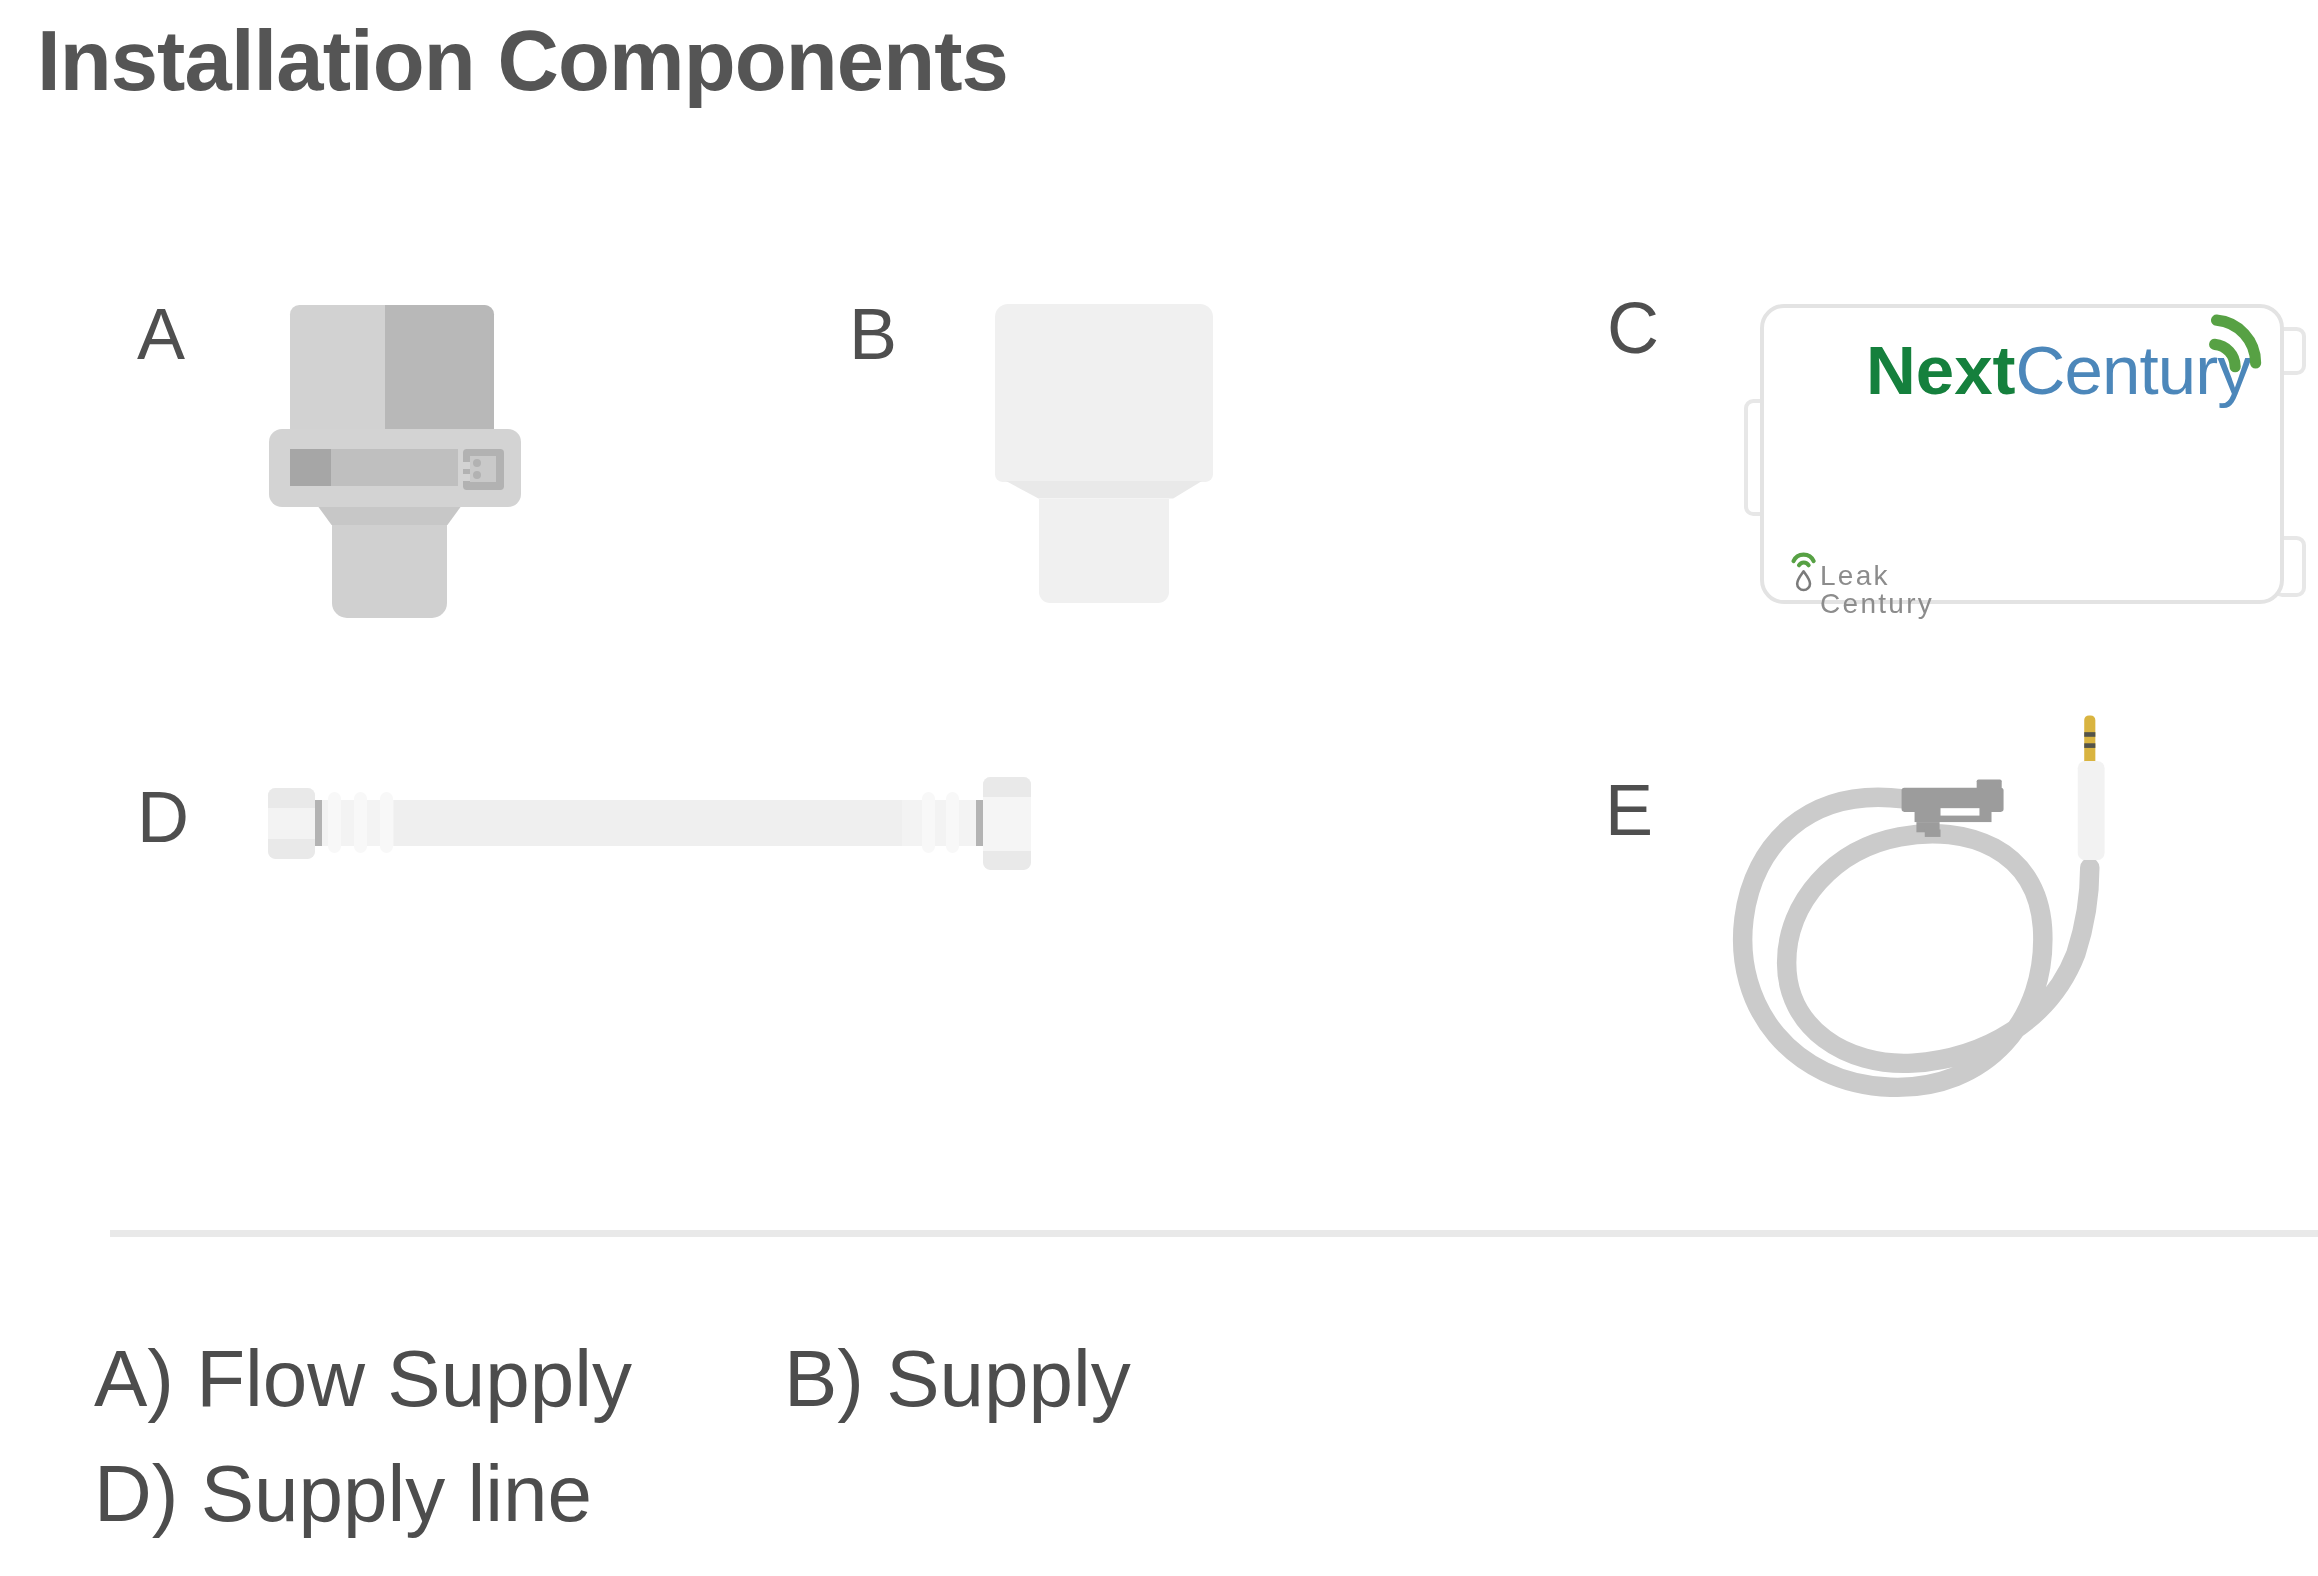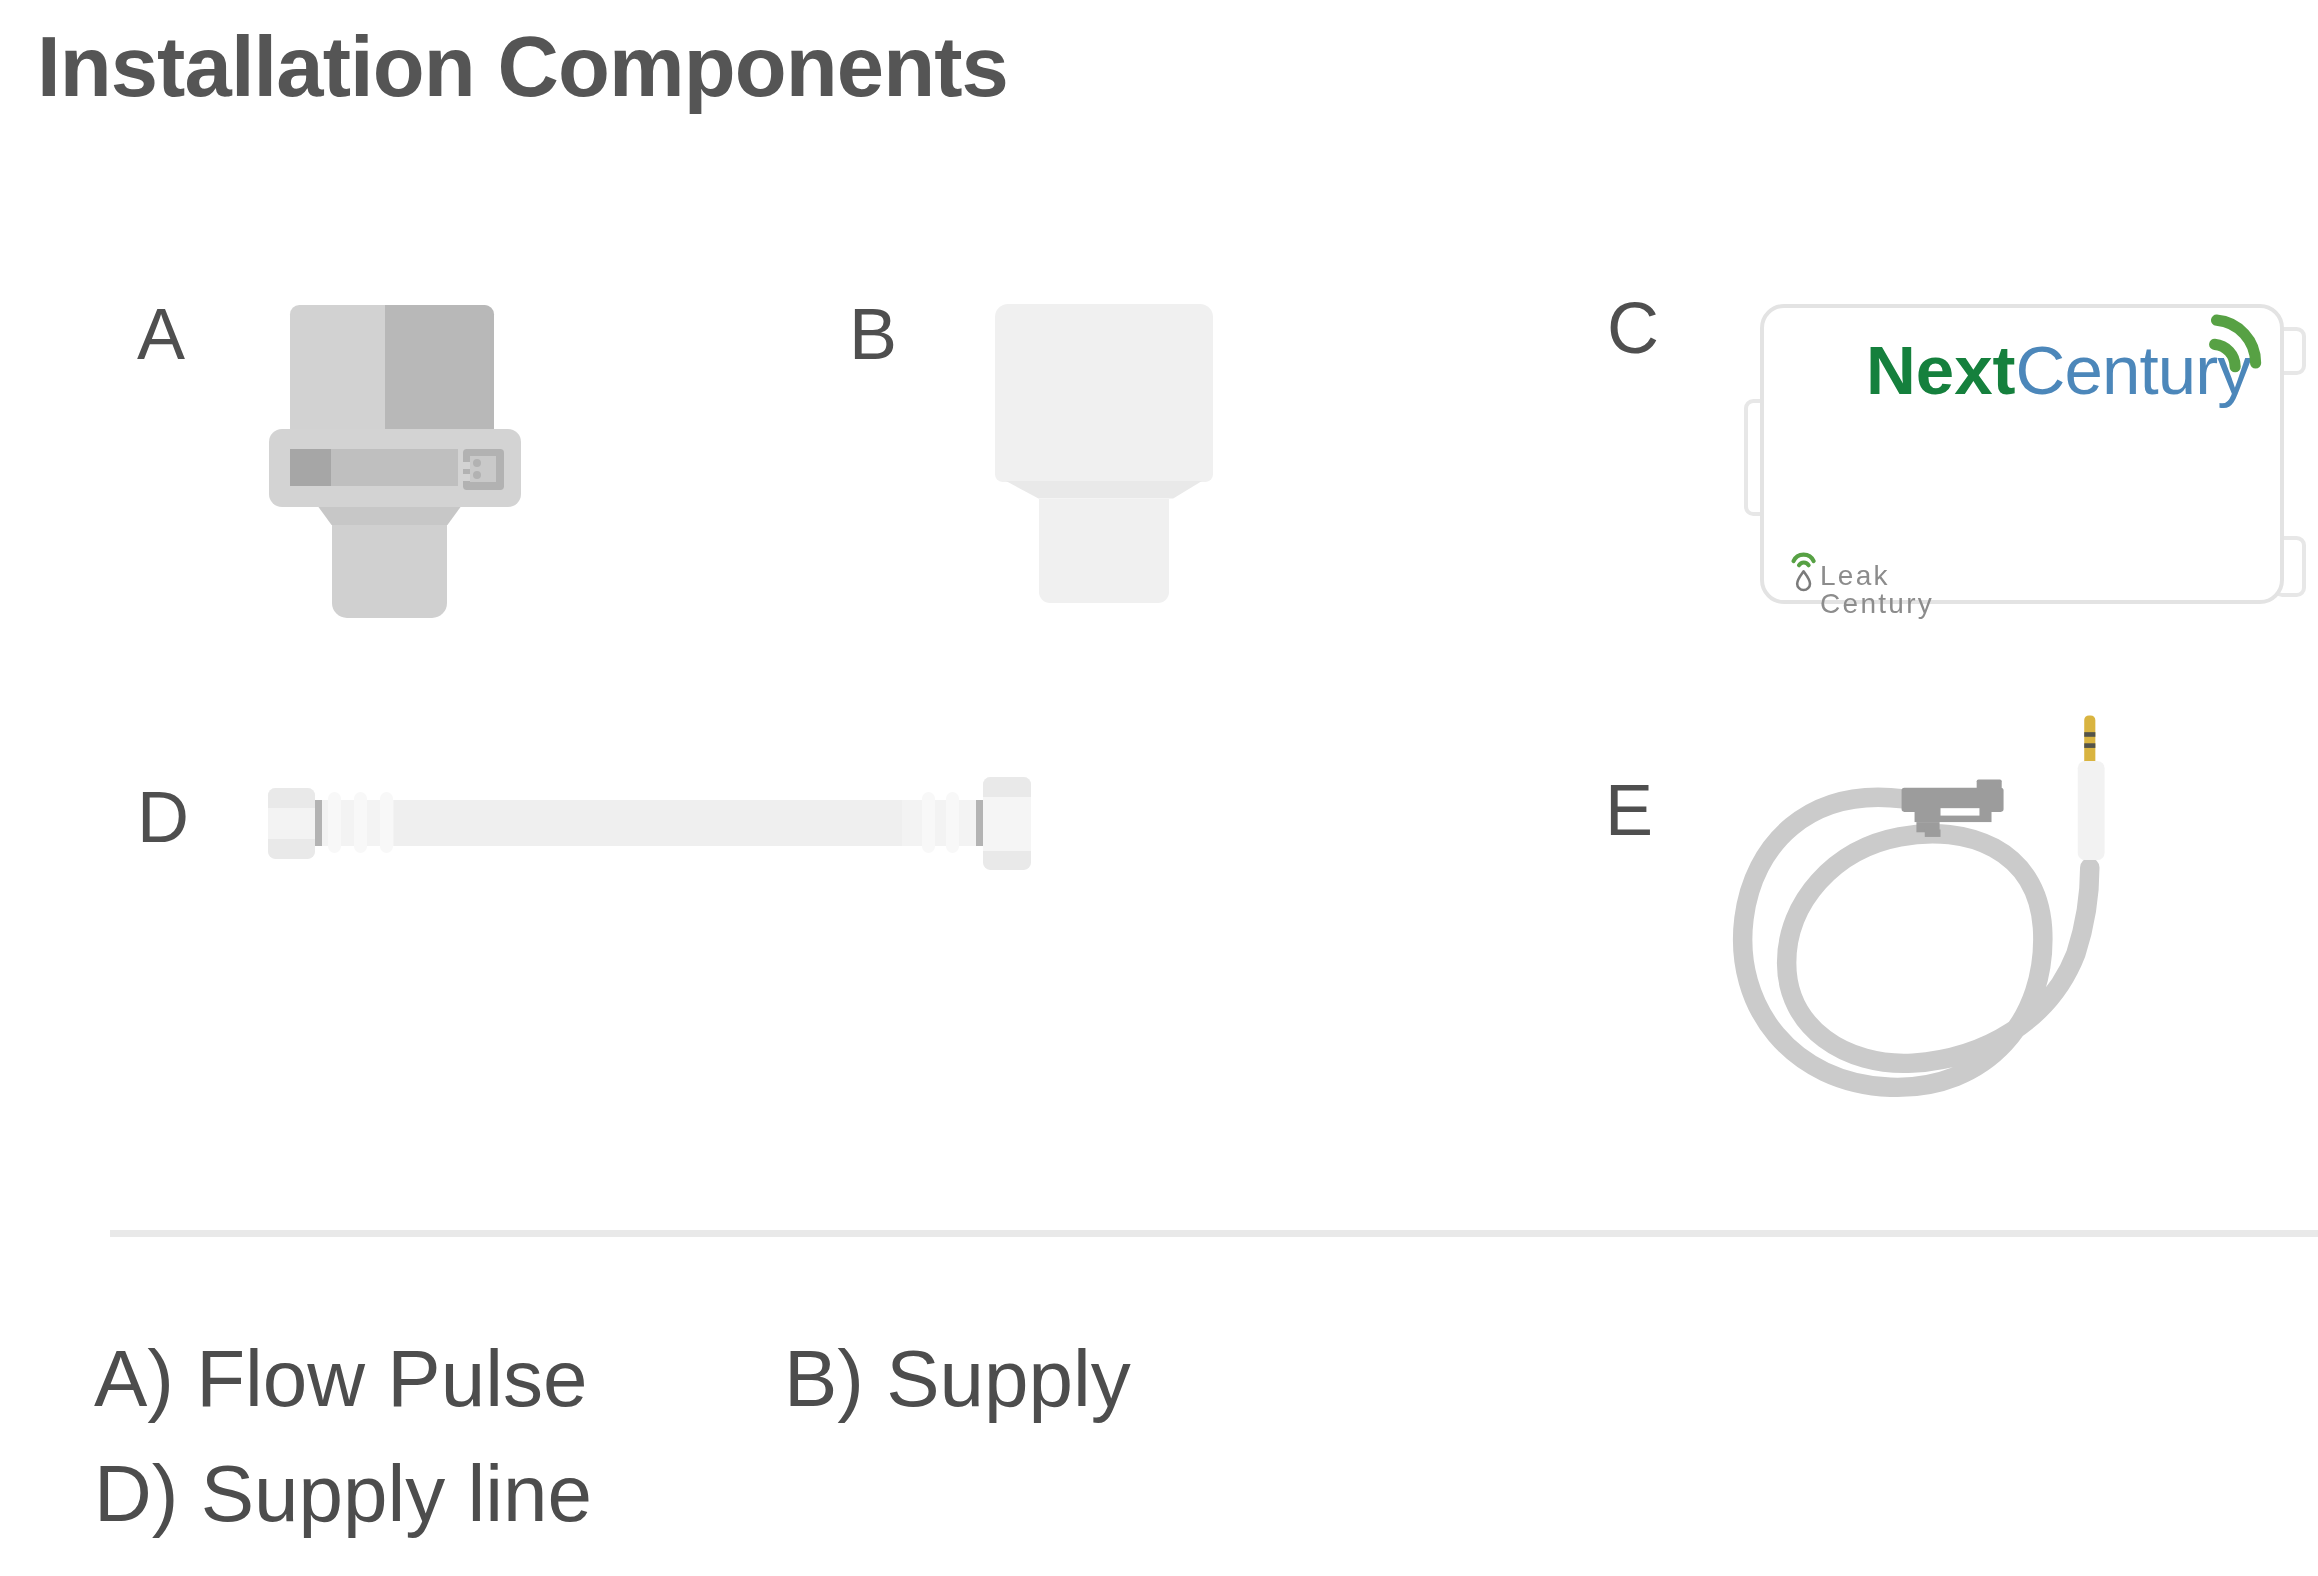--- a/index.html
+++ b/index.html
@@ -39,21 +39,21 @@
   .sl-strip{background:#b3b3b3;}
   .sl-ridge{background:#f8f8f8;border-radius:6.5px;}
   .sl-nut{border-radius:7.4px;overflow:hidden;}
   .sl-facet{position:absolute;left:0;width:100%;background:#e9e9e9;}
 </style>
 </head>
 <body>
 
 <div id="canvas">
 
-  <div class="abs page-title" style="left:37px;top:24px;">Installation Components</div>
+  <div class="abs page-title" style="left:37px;top:18px;">Installation Components</div>
 
   <div class="abs letter-label" style="left:137px;top:298px;">A</div>
 
   <div class="abs" style="left:0;top:0;width:0;height:0;">
     <div class="abs fs-top" style="left:290px;top:305px;width:203px;height:130px;"></div>
     <div class="abs fs-top-dark" style="left:385px;top:305px;width:109px;height:130px;"></div>
     <div class="abs fs-stem" style="left:332px;top:519px;width:115px;height:99px;"></div>
     <div class="abs fs-trap" style="left:317px;top:505px;width:145px;height:20.4px;"></div>
     <div class="abs fs-band" style="left:269px;top:429px;width:252px;height:78px;"></div>
     <div class="abs fs-bar" style="left:290px;top:449px;width:168px;height:37px;"></div>
@@ -146,18 +146,18 @@
       <rect x="2131" y="840" width="27" height="11" rx="2"></rect>
       <rect x="2064" y="875" width="83" height="11"></rect>
       <rect x="2092" y="871" width="42" height="8" fill="#ffffff"></rect>
       <rect x="2066" y="886" width="25" height="11"></rect>
       <rect x="2075" y="894" width="17" height="8"></rect>
     </g>
   </svg>
 
   <div class="abs divider" style="left:110px;top:1230px;width:2209px;height:6.5px;"></div>
 
-  <div class="abs legend-item" style="left:94px;top:1339px;">A) Flow Pulse</div>
+  <div class="abs legend-item" style="left:94px;top:1339px;">A) Flow Supply</div>
   <div class="abs legend-item" style="left:784px;top:1339px;">B) Supply</div>
   <div class="abs legend-item" style="left:94px;top:1454px;">D) Supply line</div>
 
 </div>
 
 
 </body></html>

